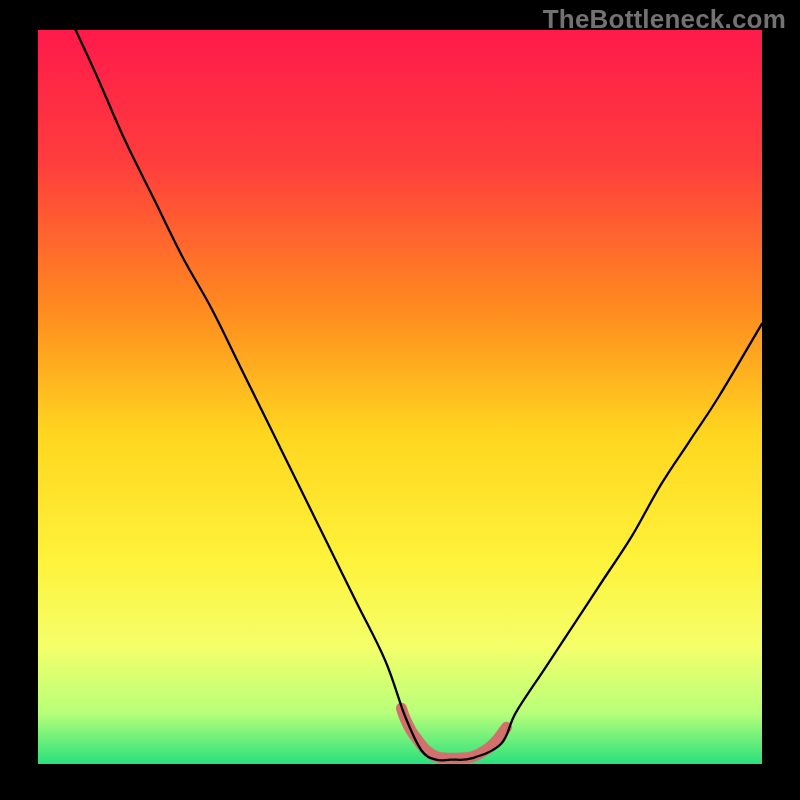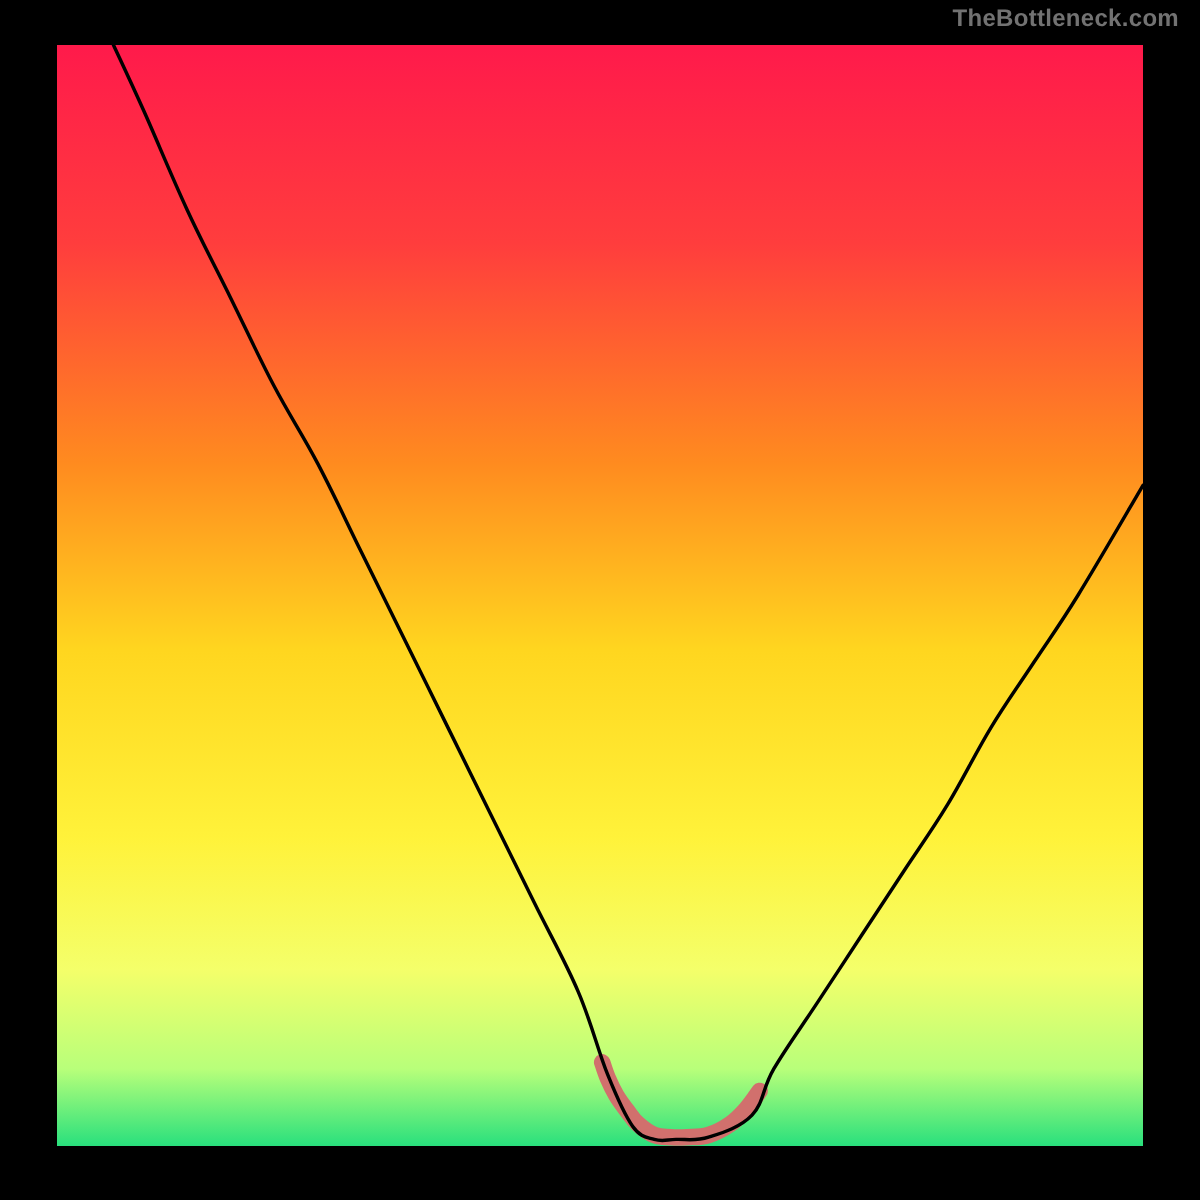--- a/index.html
+++ b/index.html
@@ -14,21 +14,21 @@
     position: relative;
     width: 800px;
     height: 800px;
     background: #000;
   }
   .watermark {
     position: absolute;
     top: 4px;
     right: 14px;
     font-family: Arial, Helvetica, sans-serif;
-    font-size: 16px;
+    font-size: 26px;
     font-weight: 600;
     color: #727272;
     letter-spacing: 0.2px;
   }
   svg {
     position: absolute;
     left: 0;
     top: 0;
   }
 </style>

